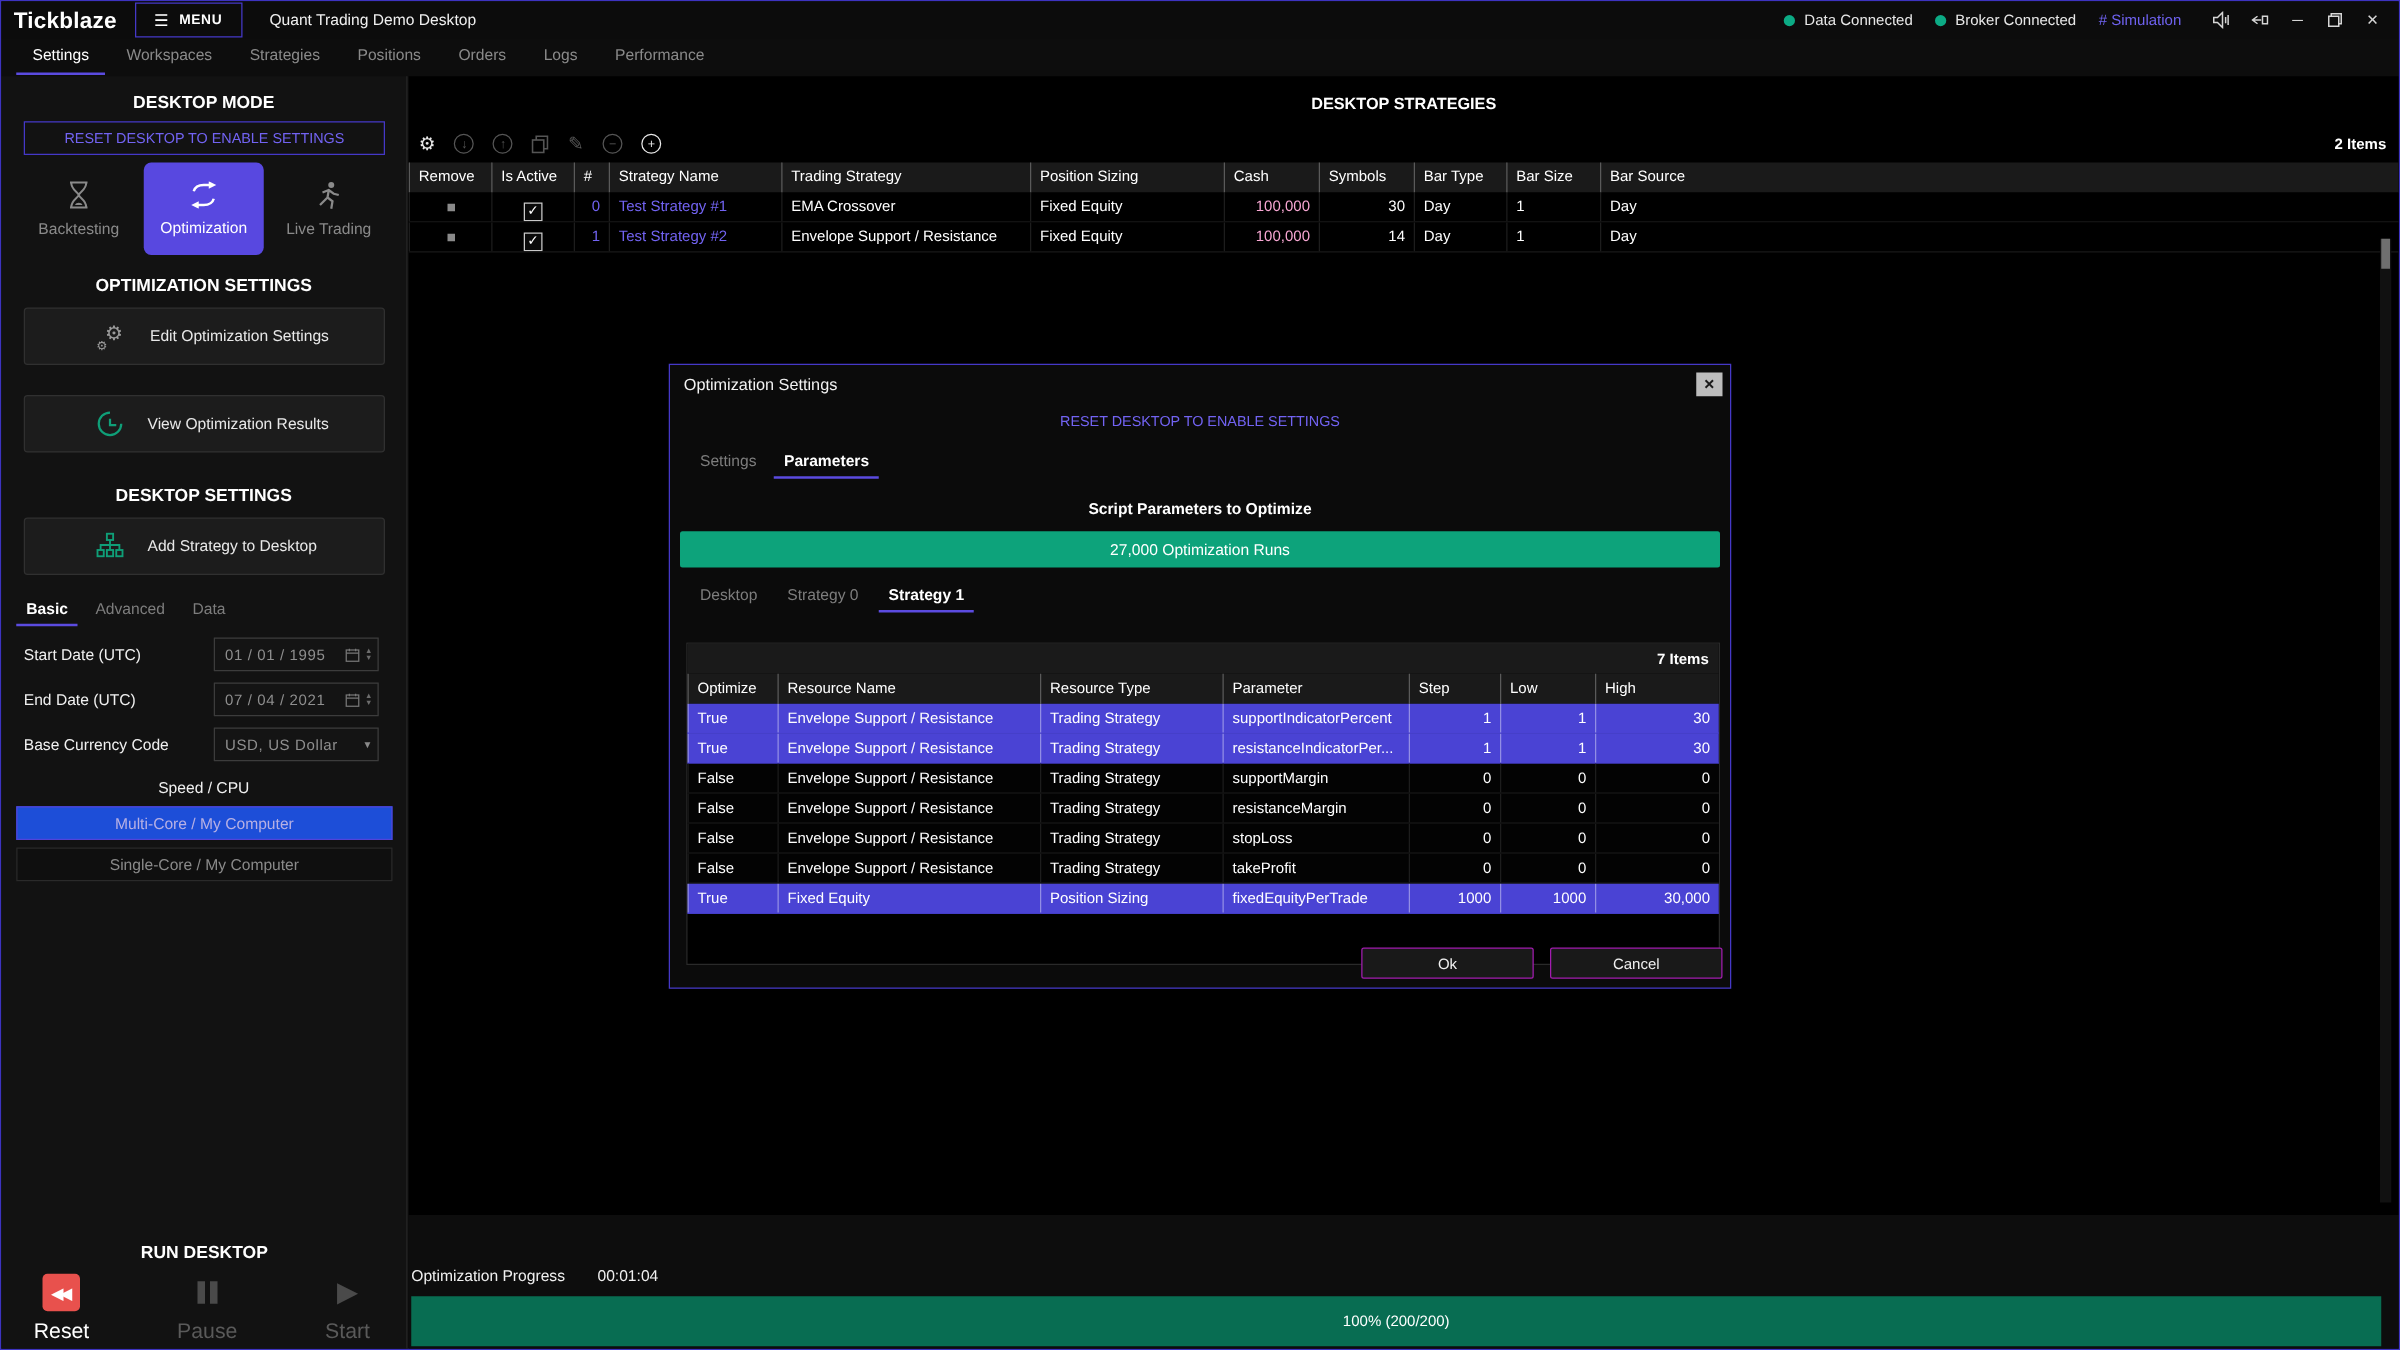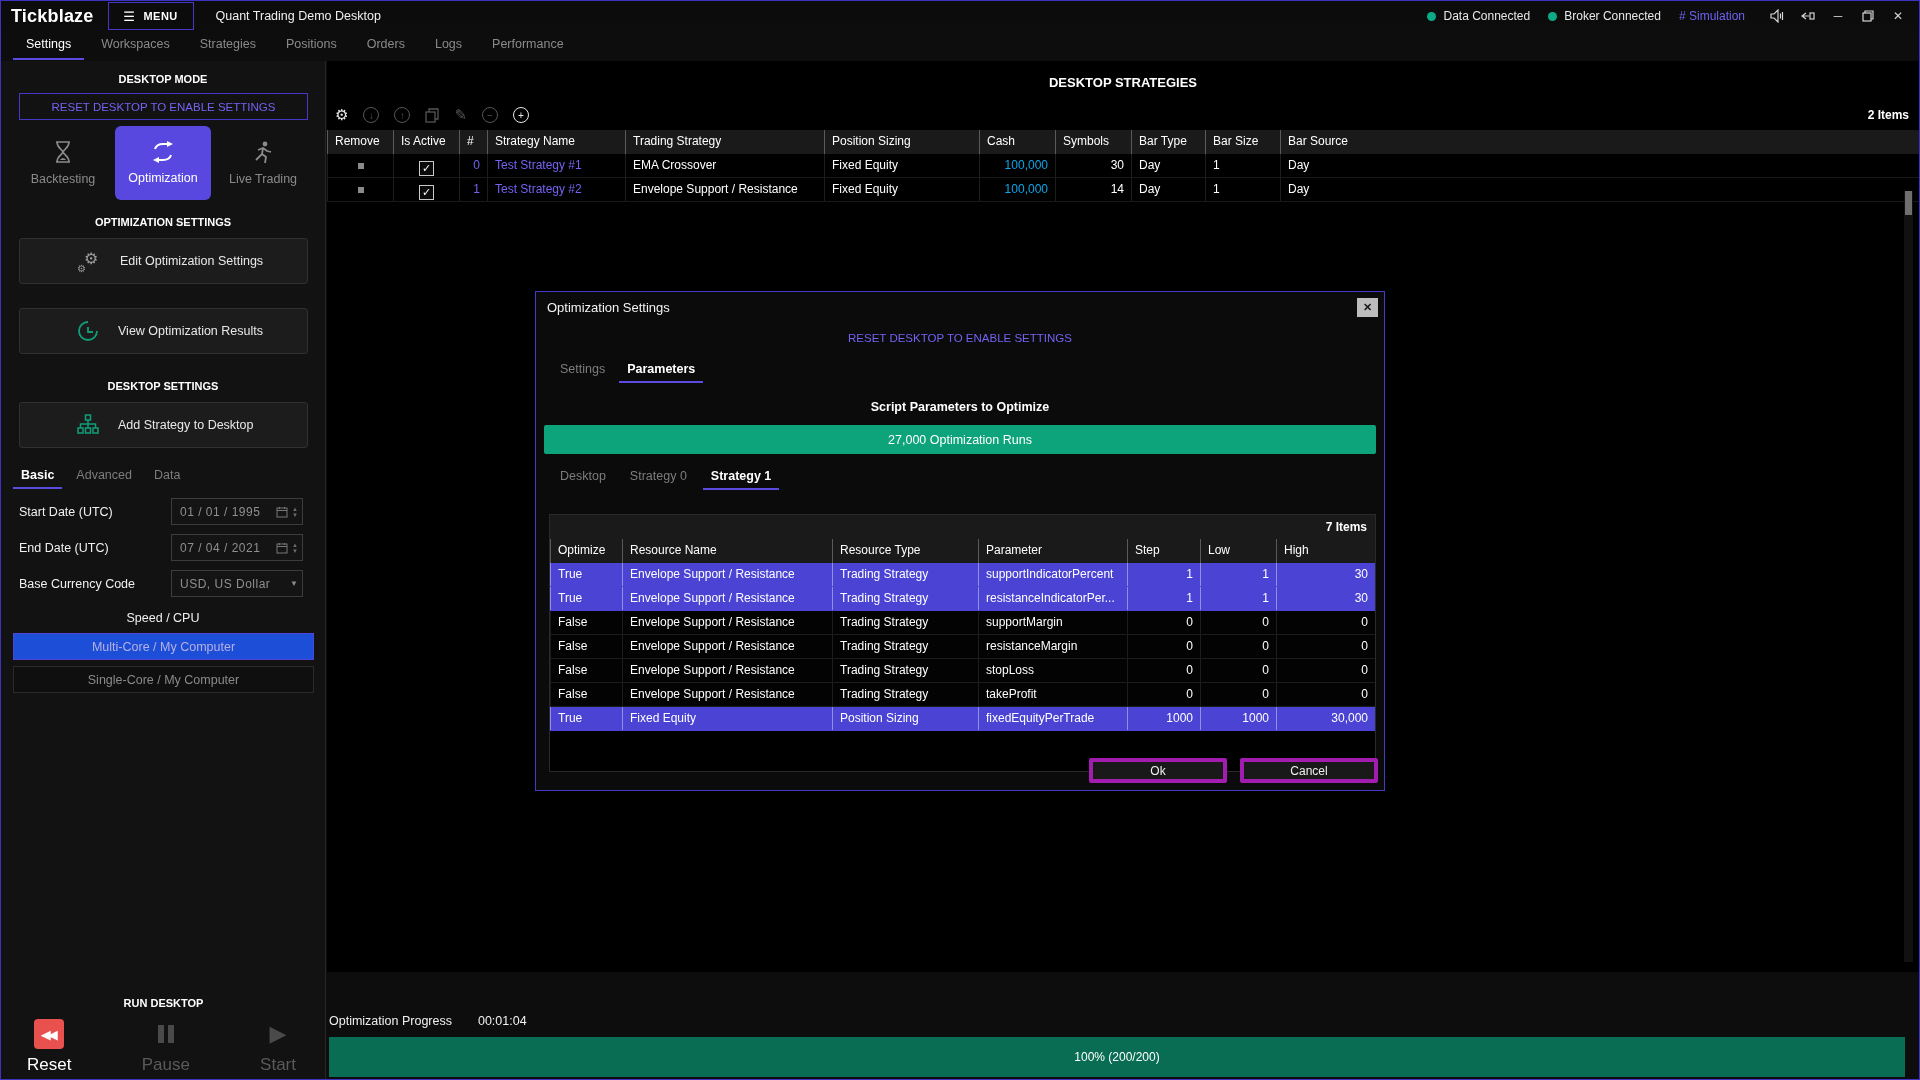--- a/index.html
+++ b/index.html
@@ -25,21 +25,21 @@
   .win-icons { display:flex; align-items:center; }
   .win-btn { width:30px; height:26px; display:flex; align-items:center; justify-content:center;
     color:#d6d6d6; font-size:12px; cursor:pointer; }
   
   .tabbar { height:30px; display:flex; align-items:flex-start; padding-left:12px; gap:4px; background:#0d0d0d; }
   .main-tab { padding:6px 13px 7px; font-size:12.5px; color:#8a8a8a; cursor:pointer; }
   .main-tab.active { color:#fff; border-bottom:2px solid #5b4be0; }
   
   .sidebar { position:absolute; left:0; top:60px; width:325px; bottom:0; background:#121212;
     border-right:1px solid #262626; }
-  .side-h { text-align:center; font-weight:bold; font-size:11px; color:#fff; }
+  .side-h { text-align:center; font-weight:bold; font-size:14px; color:#fff; }
   .reset-desktop-btn { display:block; margin:8px 18px 0; width:289px; height:27px;
     border:1px solid #4538c8; background:transparent; color:#7263f2; font-size:11.5px;
     font-family:inherit; cursor:pointer; }
   .modes { display:flex; justify-content:space-between; padding:6px 14px 0; }
   .mode-btn { width:96px; height:74px; display:flex; flex-direction:column; align-items:center;
     justify-content:center; gap:8px; color:#8a8a8a; border-radius:6px; cursor:pointer; font-size:12.5px; }
   .mode-btn.active { background:#5848e0; color:#fff; }
   .mode-glyph { font-size:24px; line-height:22px; }
   .side-btn { display:flex; align-items:center; margin:10px 18px 0; width:289px; height:46px;
     background:#1c1c1c; border:1px solid #303030; border-radius:3px; color:#e8e8e8;
@@ -85,21 +85,21 @@
   .grid-row { display:grid; height:24px; line-height:23px; font-size:12px; }
   .sgrid { grid-template-columns:66px 66px 28px 138px 199px 155px 76px 76px 74px 75px 1fr; }
   .thead { background:#1a1a1a; color:#fff; }
   .thead .cell { border-left:1px solid #5a5a5a; }
   .cell { padding:0 7px; overflow:hidden; white-space:nowrap; }
   .trow { background:#000; border-bottom:1px solid #191919; }
   .trow .cell { border-left:1px solid #1d1d1d; }
   .cell.num { text-align:right; }
   .cell.center { text-align:center; }
   .link { color:#7263f2; }
-  .cash { color:#0ea5e9; }
+  .cash { color:#f9a8d4; }
   .rm-square { display:inline-block; width:6px; height:6px; background:#8a8a8a; vertical-align:middle; }
   .checkbox { display:inline-flex; width:15px; height:15px; border:1px solid #c9c9c9;
     align-items:center; justify-content:center; font-size:11px; color:#fff; vertical-align:-3px;
     background:#0a0a0a; cursor:pointer; }
   .vscroll { position:absolute; right:6px; top:130px; bottom:10px; width:9px; background:#111; }
   .vthumb { position:absolute; top:0; left:1px; width:7px; height:24px; background:#6f6f6f; }
   
   .bottombar { position:absolute; left:326px; right:0; top:971px; bottom:0; background:#0d0d0d; padding:42px 14px 0 2px; }
   .prog-label-row { display:flex; gap:26px; font-size:12.5px; color:#f0f0f0; padding-left:0; }
   .progress-track { margin-top:9px; height:40px; background:#101010; position:relative; }
@@ -121,21 +121,21 @@
   .strat-tabs { display:flex; gap:8px; padding:13px 0 0 16px; }
   .dlg-tablewrap { margin:24px 8px 0 13px; border:1px solid #2a2a2a; background:#000; height:258px; }
   .itemsbar { height:24px; background:#1a1a1a; display:flex; align-items:center;
     justify-content:flex-end; padding-right:8px; font-weight:bold; font-size:12px; }
   .dgrid { grid-template-columns:72px 210px 146px 149px 73px 76px 1fr; }
   .drow { background:#030303; border-bottom:1px solid #1c1c1c; }
   .drow .cell { border-left:1px solid #1d1d1d; }
   .drow.selected { background:#4a43d4; border-bottom-color:#4a43d4; }
   .drow.selected .cell { border-left:1px solid rgba(255,255,255,.4); }
   .dlg-footer { position:absolute; right:6px; bottom:7px; display:flex; gap:13px; }
-  .dlg-btn { width:138px; height:25px; background:#191919; border:4px solid #a21caf;
+  .dlg-btn { width:138px; height:25px; background:#191919; border:1px solid #a21caf;
     border-radius:2px; color:#f0f0f0; font-size:12px; font-family:inherit; cursor:pointer; }
   svg { display:block; }
 </style>
 </head>
 <body>
 
 <div class="titlebar">
   <div class="app-name">Tickblaze</div>
   <button class="menu-btn">
     <span class="menu-glyph">☰</span>

